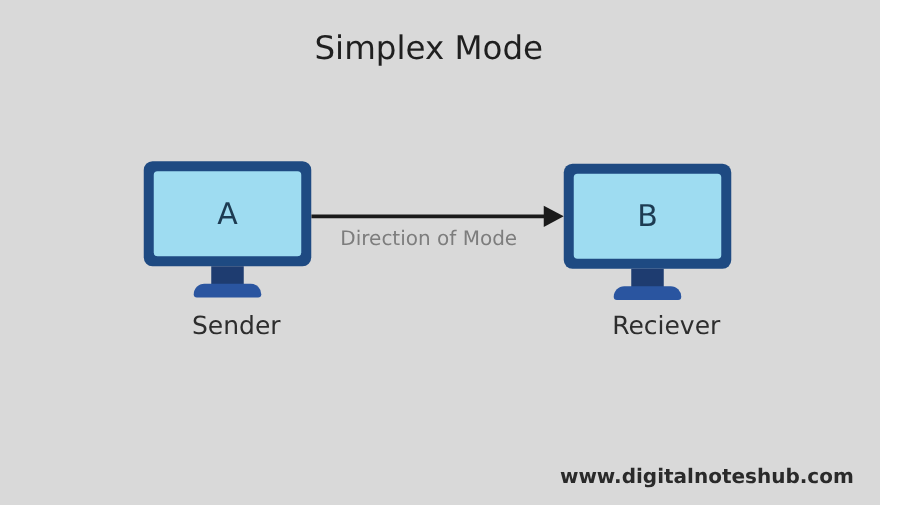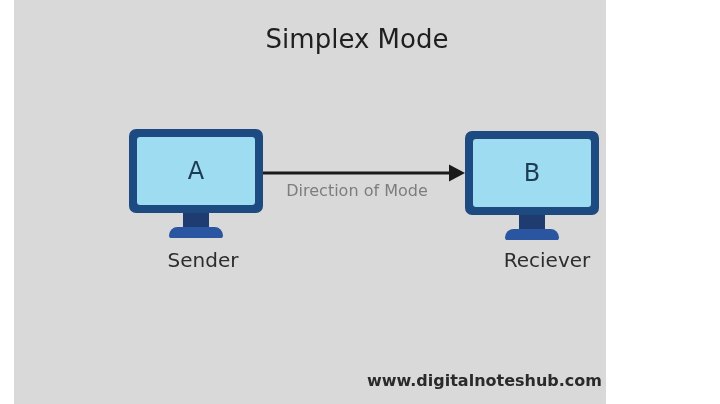--- a/index.html
+++ b/index.html
@@ -11,26 +11,25 @@
     --arrow: #1a1a1a;
     --title-text: #1f1f1f;
     --caption-text: #2d2d2d;
     --screen-letter: #1d3b52;
     --arrow-label-text: #7d7d7d;
     --watermark-text: #2a2a2a;
   }
   html, body { margin: 0; padding: 0; }
   .canvas {
     position: relative;
-    width: 592px;
+    width: 704px;
     height: 404px;
     background: var(--background);
     font-family: "DejaVu Sans", "Liberation Sans", sans-serif;
     overflow: hidden;
-    margin-left: 14px;
   }
   .title {
     position: absolute;
     left: 343px;
     top: 24px;
     transform: translateX(-50%);
     font-size: 26px;
     font-weight: 400;
     color: var(--title-text);
     white-space: nowrap;
@@ -92,21 +91,21 @@
     position: absolute;
     left: 343px;
     top: 181px;
     transform: translateX(-50%);
     font-size: 16px;
     color: var(--arrow-label-text);
     white-space: nowrap;
   }
   .watermark {
     position: absolute;
-    right: 4px;
+    right: 21px;
     top: 371px;
     font-size: 16px;
     font-weight: 700;
     color: var(--watermark-text);
     white-space: nowrap;
   }
 </style>
 </head>
 <body>
 

